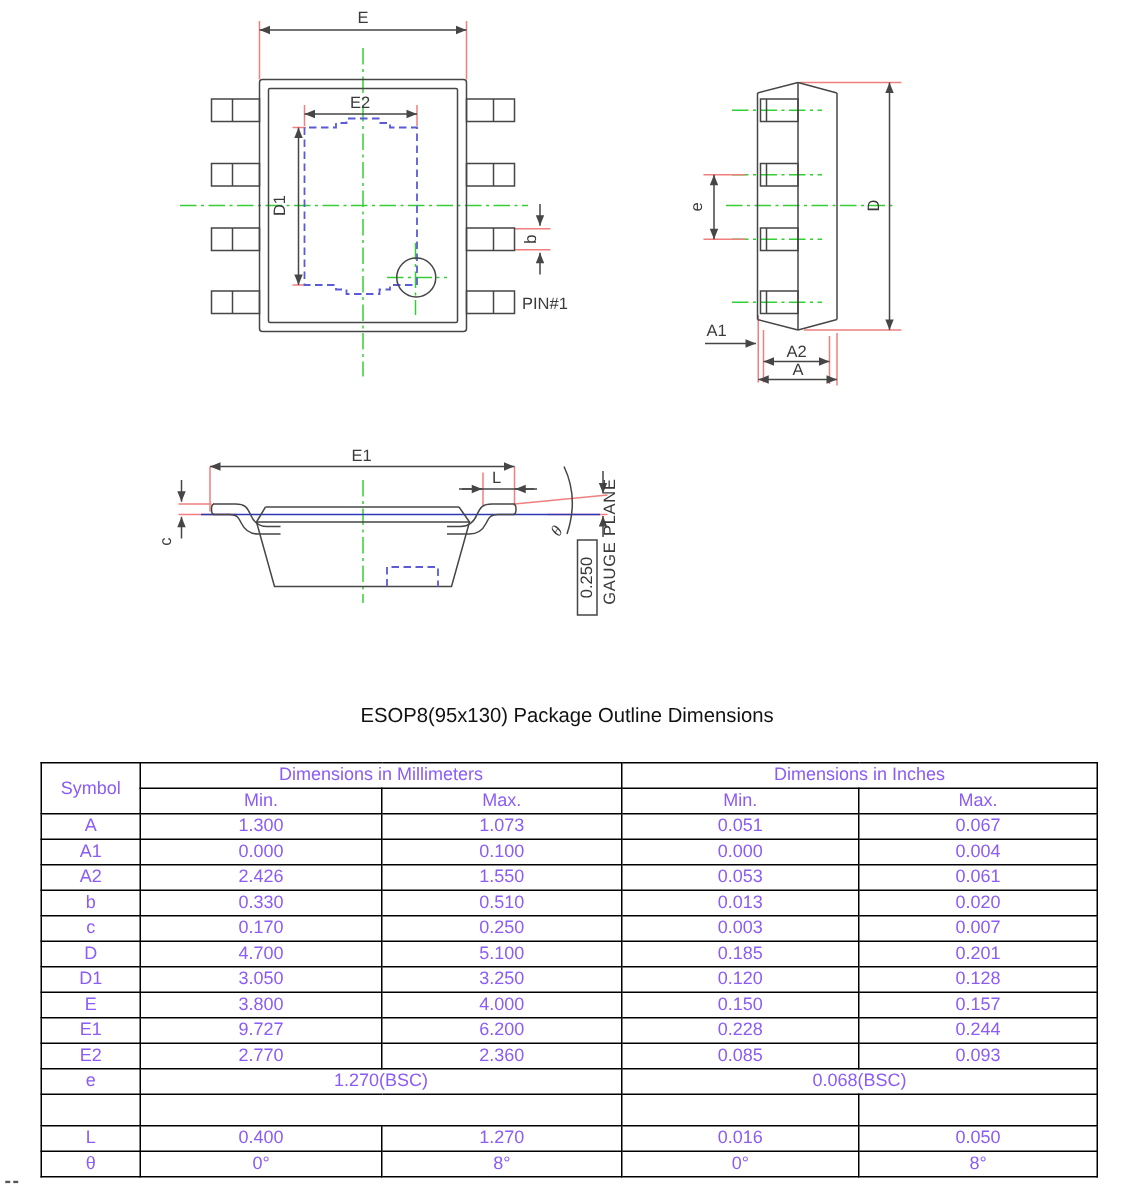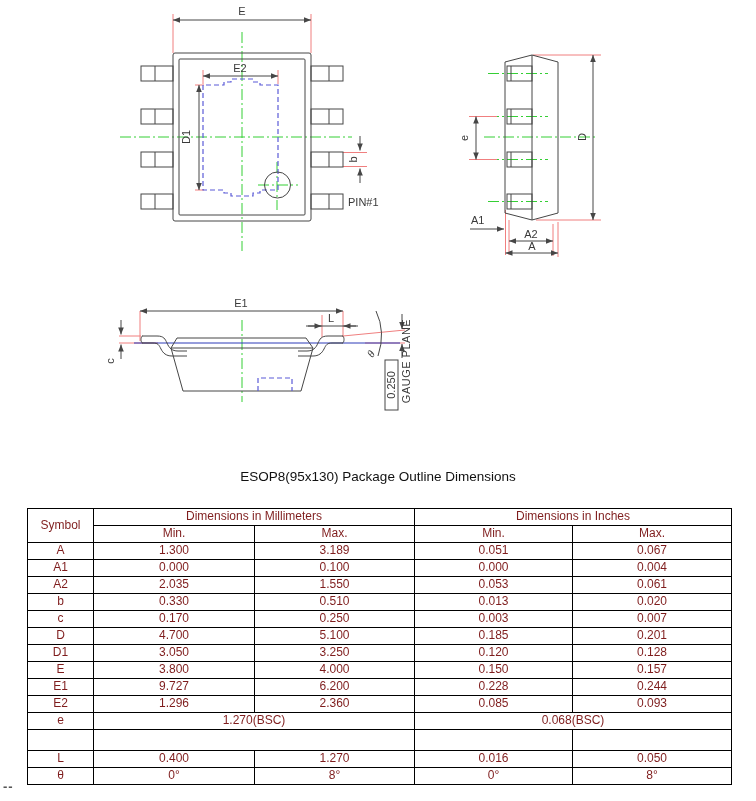--- a/index.html
+++ b/index.html
@@ -10,21 +10,21 @@
   .k{stroke:#464646;stroke-width:1;fill:none;}
   .r{stroke:#f07f7f;stroke-width:1;fill:none;}
   .g{stroke:#35cf35;stroke-width:1;fill:none;stroke-dasharray:11 3 2 3;}
   .bd{stroke:#5b5bd8;stroke-width:1.2;fill:none;stroke-dasharray:5 3;}
   .bl{stroke:#2d3ab8;stroke-width:1;fill:none;}
   .t{font:11px "Liberation Sans","DejaVu Sans",sans-serif;fill:#3a3a3a;}
   .ti{font:italic 11px "Liberation Serif","DejaVu Serif",serif;fill:#3a3a3a;}
   .page-title{position:absolute;left:0;top:469px;width:756px;text-align:center;
               font-size:13.5px;color:#111;}
   table.dims{position:absolute;left:27px;top:508px;width:704px;border-collapse:collapse;
-             table-layout:fixed;font-size:12px;color:#7f1d1d;}
+             table-layout:fixed;font-size:12px;color:#8b5cf6;}
   table.dims td,table.dims th{border:1px solid #000;text-align:center;vertical-align:middle;
              padding:0;height:16px;font-weight:normal;line-height:1.1;}
   tr.blank td{height:20px;}
   .footer-mark{position:absolute;left:3px;top:779px;font-size:13px;font-weight:bold;
                color:#555;letter-spacing:1px;}
 </style>
 </head>
 <body>
 
 <div class="page">
@@ -231,34 +231,34 @@
       </tr>
       <tr>
         <td>Min.</td>
         <td>Max.</td>
         <td>Min.</td>
         <td>Max.</td>
       </tr>
       <tr>
         <td>A</td>
         <td>1.300</td>
-        <td>3.189</td>
+        <td>1.073</td>
         <td>0.051</td>
         <td>0.067</td>
       </tr>
       <tr>
         <td>A1</td>
         <td>0.000</td>
         <td>0.100</td>
         <td>0.000</td>
         <td>0.004</td>
       </tr>
       <tr>
         <td>A2</td>
-        <td>2.035</td>
+        <td>2.426</td>
         <td>1.550</td>
         <td>0.053</td>
         <td>0.061</td>
       </tr>
       <tr>
         <td>b</td>
         <td>0.330</td>
         <td>0.510</td>
         <td>0.013</td>
         <td>0.020</td>
@@ -293,21 +293,21 @@
       </tr>
       <tr>
         <td>E1</td>
         <td>9.727</td>
         <td>6.200</td>
         <td>0.228</td>
         <td>0.244</td>
       </tr>
       <tr>
         <td>E2</td>
-        <td>1.296</td>
+        <td>2.770</td>
         <td>2.360</td>
         <td>0.085</td>
         <td>0.093</td>
       </tr>
       <tr>
         <td>e</td>
         <td colspan="2">1.270(BSC)</td>
         <td colspan="2">0.068(BSC)</td>
       </tr>
       <tr class="blank">

